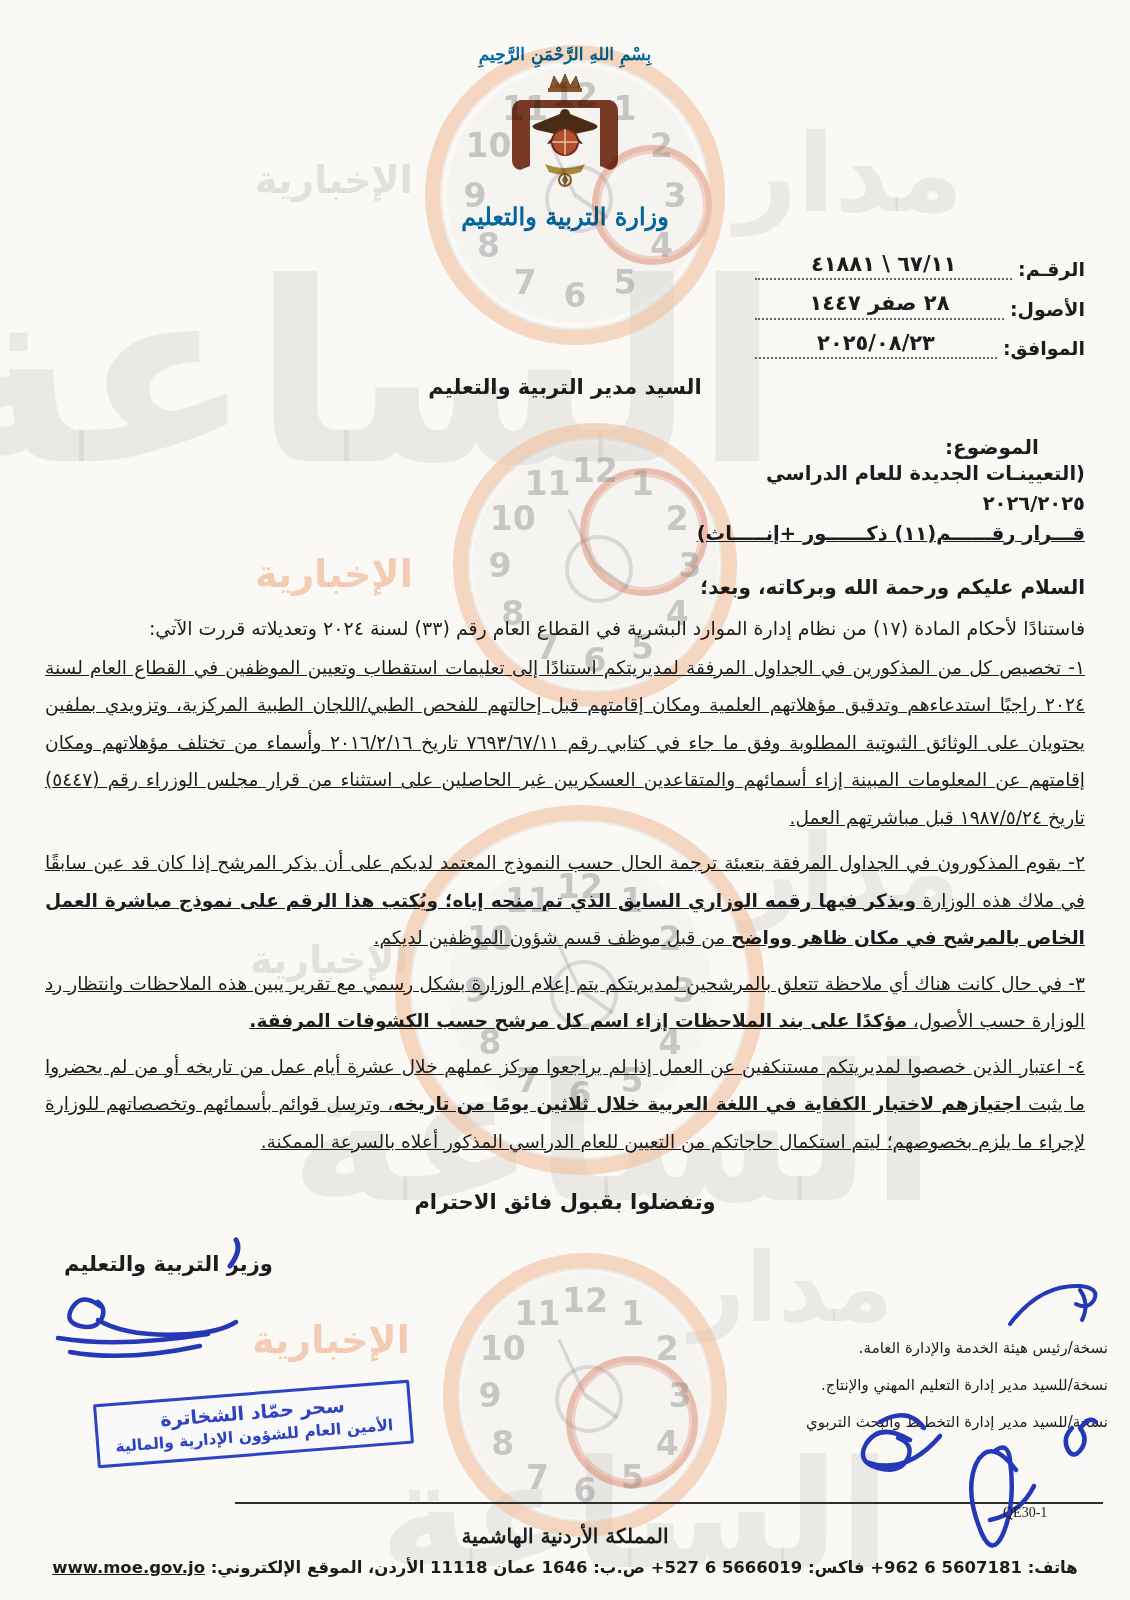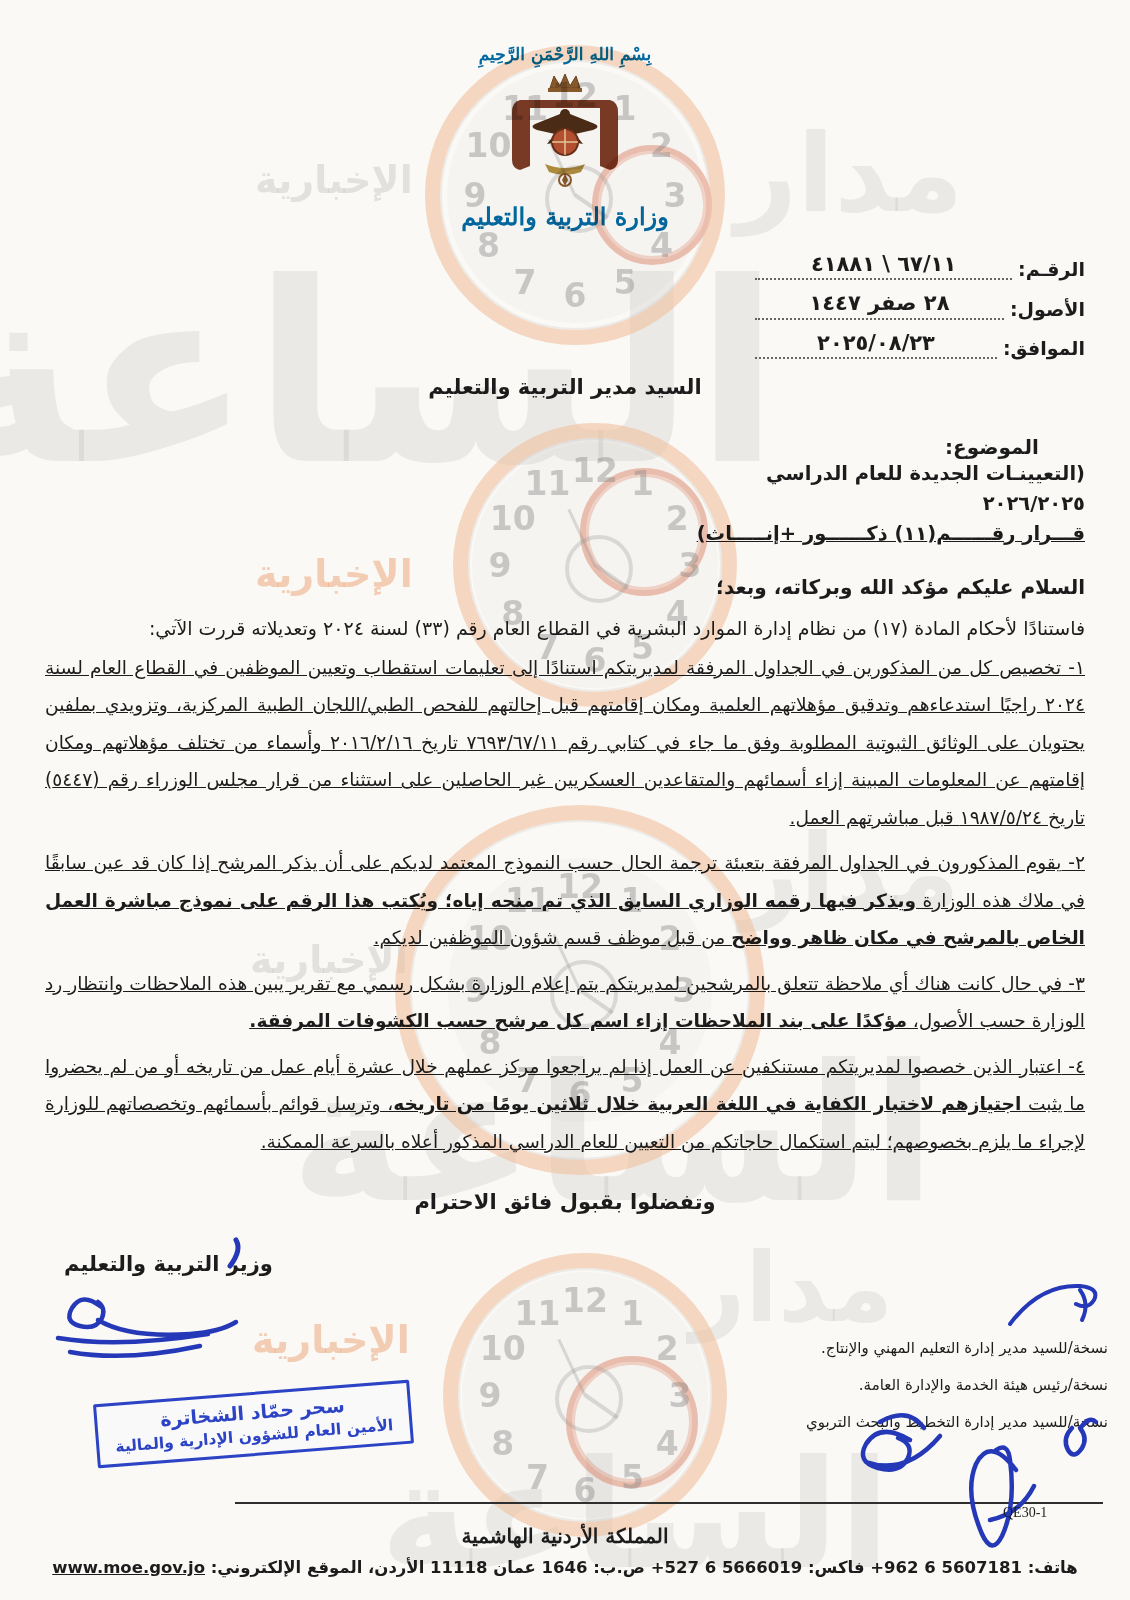--- a/index.html
+++ b/index.html
@@ -234,21 +234,21 @@
     </div>
 
     <div class="recipient">السيد مدير التربية والتعليم</div>
 
     <div class="subject-wrap">
       <div class="subject-label">الموضوع:</div>
       <div class="subject-line">(التعيينـات الجديدة للعام الدراسي ٢٠٢٦/٢٠٢٥</div>
       <div class="subject-line u">قـــرار رقــــــم(١١) ذكــــــور +إنـــــاث)</div>
     </div>
 
-    <div class="greeting">السلام عليكم مؤكد الله وبركاته، وبعد؛</div>
+    <div class="greeting">السلام عليكم ورحمة الله وبركاته، وبعد؛</div>
     <div class="intro">فاستنادًا لأحكام المادة (١٧) من نظام إدارة الموارد البشرية في القطاع العام رقم (٣٣) لسنة ٢٠٢٤ وتعديلاته قررت الآتي:</div>
 
     <div class="items">
         <p class="item"><span class="num">١- </span><span>تخصيص كل من المذكورين في الجداول المرفقة لمديريتكم استنادًا إلى تعليمات استقطاب وتعيين الموظفين في القطاع العام لسنة ٢٠٢٤ راجيًا استدعاءهم وتدقيق مؤهلاتهم العلمية ومكان إقامتهم قبل إحالتهم للفحص الطبي/اللجان الطبية المركزية، وتزويدي بملفين يحتويان على الوثائق الثبوتية المطلوبة وفق ما جاء في كتابي رقم ٧٦٩٣/٦٧/١١ تاريخ ٢٠١٦/٢/١٦ وأسماء من تختلف مؤهلاتهم ومكان إقامتهم عن المعلومات المبينة إزاء أسمائهم والمتقاعدين العسكريين غير الحاصلين على استثناء من قرار مجلس الوزراء رقم (٥٤٤٧) تاريخ ١٩٨٧/٥/٢٤ قبل مباشرتهم العمل.</span></p>
         <p class="item"><span class="num">٢- </span><span>يقوم المذكورون في الجداول المرفقة بتعبئة ترجمة الحال حسب النموذج المعتمد لديكم على أن يذكر المرشح إذا كان قد عين سابقًا في ملاك هذه الوزارة </span><span class="em">ويذكر فيها رقمه الوزاري السابق الذي تم منحه إياه؛ ويُكتب هذا الرقم على نموذج مباشرة العمل الخاص بالمرشح في مكان ظاهر وواضح</span><span> من قبل موظف قسم شؤون الموظفين لديكم.</span></p>
         <p class="item"><span class="num">٣- </span><span>في حال كانت هناك أي ملاحظة تتعلق بالمرشحين لمديريتكم يتم إعلام الوزارة بشكل رسمي مع تقرير يبين هذه الملاحظات وانتظار رد الوزارة حسب الأصول، </span><span class="em">مؤكدًا على بند الملاحظات إزاء اسم كل مرشح حسب الكشوفات المرفقة.</span></p>
         <p class="item"><span class="num">٤- </span><span>اعتبار الذين خصصوا لمديريتكم مستنكفين عن العمل إذا لم يراجعوا مركز عملهم خلال عشرة أيام عمل من تاريخه أو من لم يحضروا ما يثبت </span><span class="em">اجتيازهم لاختبار الكفاية في اللغة العربية خلال ثلاثين يومًا من تاريخه</span><span>، وترسل قوائم بأسمائهم وتخصصاتهم للوزارة لإجراء ما يلزم بخصوصهم؛ ليتم استكمال حاجاتكم من التعيين للعام الدراسي المذكور أعلاه بالسرعة الممكنة.</span></p>
       </div>
 
     <div class="closing">وتفضلوا بقبول فائق الاحترام</div>
@@ -268,22 +268,22 @@
   <svg class="ink" style="left:218px; top:1236px;" width="30" height="34" viewBox="0 0 30 34">
     <path d="M18 4 q6 10 -6 26" fill="none" stroke="#2438b8" stroke-width="5" stroke-linecap="round"></path>
   </svg>
 
   <div class="stamp">
     <div class="s1">سحر حمّاد الشخاترة</div>
     <div class="s2">الأمين العام للشؤون الإدارية والمالية</div>
   </div>
 
   <div class="copies">
+    <div>نسخة/رئيس هيئة الخدمة والإدارة العامة.</div>
     <div>نسخة/للسيد مدير إدارة التعليم المهني والإنتاج.</div>
-    <div>نسخة/رئيس هيئة الخدمة والإدارة العامة.</div>
     <div>نسخة/للسيد مدير إدارة التخطيط والبحث التربوي</div>
   </div>
 
   <svg class="ink" style="left:1000px; top:1272px;" width="110" height="70" viewBox="0 0 110 70">
     <g fill="none" stroke="#2438b8" stroke-width="4" stroke-linecap="round">
       <path d="M10 52 q30 -40 70 -38 q20 2 14 14 q-6 10 -18 4"></path>
       <path d="M80 18 q10 14 2 30"></path>
     </g>
   </svg>
 

